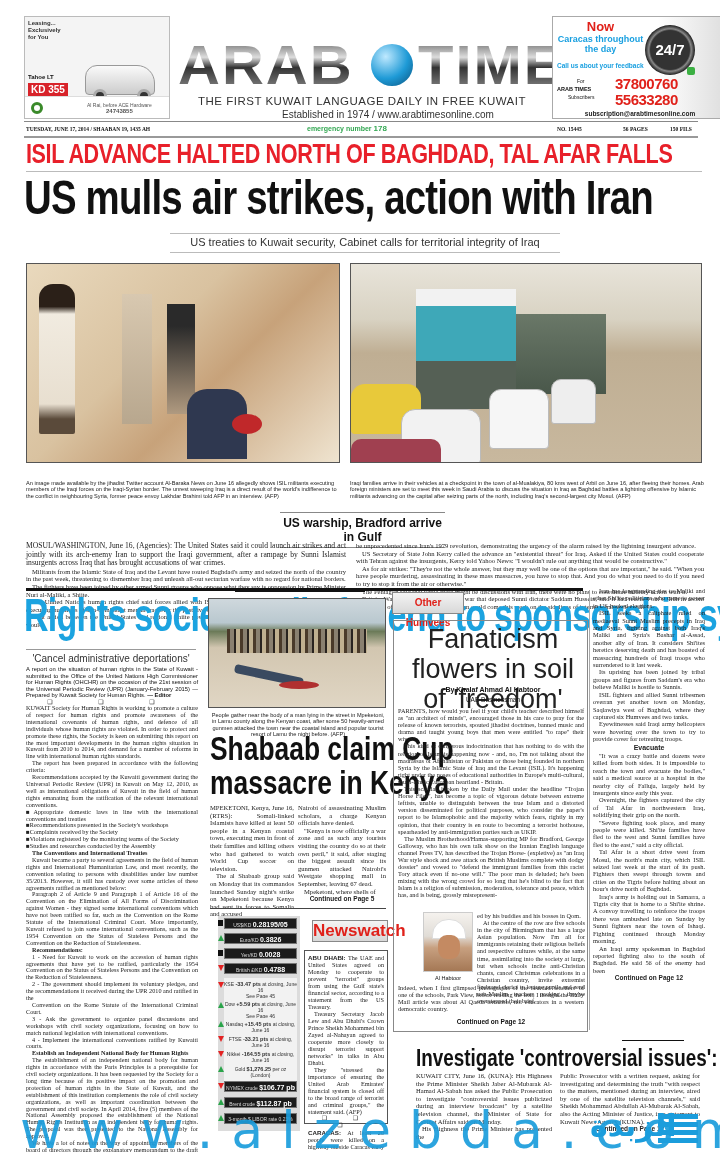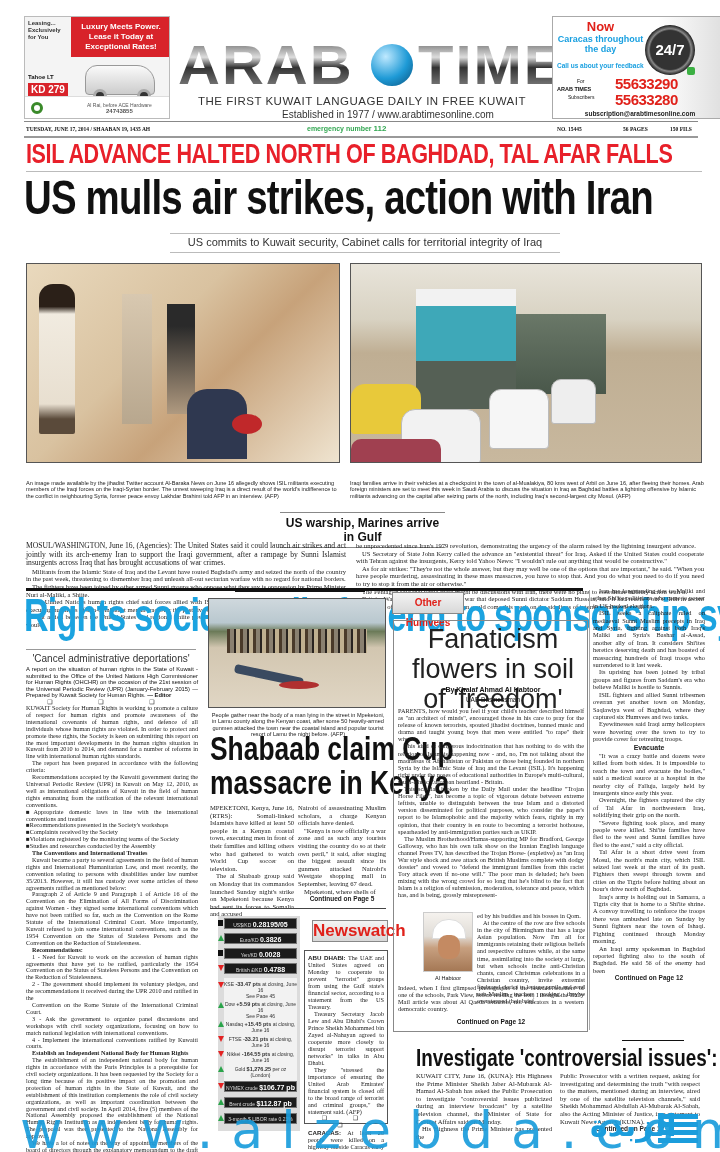--- a/index.html
+++ b/index.html
@@ -120,72 +120,71 @@
   #watermark-logo { left: 590px; top: 1112px; width: 108px; height: 34px; }
   #watermark-logo .ar { position: absolute; left: 0; top: -4px; font-family: "DejaVu Sans", sans-serif; font-weight: bold; font-size: 30px; color: #1b9ddc; }
   #watermark-logo .bars { position: absolute; right: 0; top: 2px; width: 40px; }
   #watermark-logo .bars div { height: 5px; background: #1b9ddc; margin-bottom: 3px; }
 </style>
 </head>
 <body>
 
 <div id="ad-left" class="abs sans">
   <div class="lease">Leasing... Exclusively for You</div>
-  <div class="red">Luxury Meets Power. Lease it Today at Exceptional Rates!</div>
   <div class="model">Tahoe LT</div>
-  <div class="price">KD 279</div>
+  <div class="price">KD 355</div>
   <div class="car"></div>
   <div class="wheel1"></div>
   <div class="wheel2"></div>
   <div class="foot">
     <div class="logo"></div>
     <div class="ph">
       <div>Al Rai, before ACE Hardware</div>
       <div style="font-size:6px;font-weight:bold;">24743855</div>
     </div>
   </div>
 </div>
 
 <div id="masthead" class="abs">
   <span class="word" style="left:0;">ARAB</span>
   <span class="globe"></span>
   <span class="word" style="left:240px;">TIMES</span>
 </div>
 <div id="tagline" class="abs sans">THE FIRST KUWAIT LANGUAGE DAILY IN FREE KUWAIT</div>
-<div id="established" class="abs sans">Established in 1977 / www.arabtimesonline.com</div>
+<div id="established" class="abs sans">Established in 1974 / www.arabtimesonline.com</div>
 
 <div id="ad-right" class="abs">
   <div class="now">Now</div>
   <div class="svc">Caracas throughout the day</div>
   <div class="dial">24/7</div>
   <div class="call">Call us about your feedback</div>
   <div class="wa"></div>
   <div class="for">For</div>
   <div class="brand">ARAB TIMES</div>
   <div class="subs">Subscribers</div>
-  <div class="num1">55633290</div>
+  <div class="num1">37800760</div>
   <div class="num2">55633280</div>
   <div class="email">subscription@arabtimesonline.com</div>
 </div>
 
 <div class="rule" style="left:24px;top:121px;width:674px;"></div>
 <div id="dateline" class="abs serif">
   <span style="left:2px;">TUESDAY, JUNE 17, 2014 / SHAABAN 19, 1435 AH</span>
-  <span id="emergency" style="left:283px;"><span style="position:static;">emergency number</span> <span style="position:static;font-size:8px;">112</span></span>
+  <span id="emergency" style="left:283px;"><span style="position:static;">emergency number</span> <span style="position:static;font-size:8px;">178</span></span>
   <span style="left:533px;">NO. 15445</span>
   <span style="left:599px;">56 PAGES</span>
   <span style="left:646px;">150 FILS</span>
 </div>
 <div class="rule" style="left:24px;top:136px;width:674px;height:2px;background:#999;"></div>
 
 <div id="kicker" class="abs">ISIL ADVANCE HALTED NORTH OF BAGHDAD, TAL AFAR FALLS</div>
 <div class="rule" style="left:26px;top:171px;width:676px;background:#bbb;"></div>
 <div id="headline" class="abs">US mulls air strikes, action with Iran</div>
 <div class="rule" style="left:170px;top:233px;width:390px;background:#bbb;"></div>
-<div id="deck" class="abs">US commits to Kuwait security, Cabinet calls for territorial integrity of Iraq</div>
+<div id="deck" class="abs">US treaties to Kuwait security, Cabinet calls for territorial integrity of Iraq</div>
 <div class="rule" style="left:170px;top:252px;width:390px;background:#bbb;"></div>
 
 <div id="photo-left" class="photo">
   <div style="position:absolute;left:12px;top:20px;width:36px;height:150px;background:linear-gradient(#2b2018 15%, #f1ebe0 20%, #e8dfd0 80%, #5a4a3a 90%);border-radius:14px 14px 2px 2px;"></div>
   <div style="position:absolute;left:95px;top:30px;width:30px;height:130px;background:linear-gradient(#d8c8b0, #b8a78e);"></div>
   <div style="position:absolute;left:140px;top:40px;width:28px;height:110px;background:linear-gradient(#2a2a2a 20%, #b09a80);"></div>
   <div style="position:absolute;left:160px;top:125px;width:60px;height:70px;background:#2f3850;border-radius:20px 20px 0 0;"></div>
   <div style="position:absolute;left:205px;top:150px;width:30px;height:20px;background:#c0282a;border-radius:50%;"></div>
 </div>
 <div id="photo-right" class="photo">
@@ -193,21 +192,21 @@
   <div style="position:absolute;left:165px;top:50px;width:90px;height:80px;background:linear-gradient(#6a7868,#49574a);"></div>
   <div style="position:absolute;left:0;top:120px;width:70px;height:50px;background:#e8c93a;border-radius:14px 14px 4px 4px;"></div>
   <div style="position:absolute;left:50px;top:145px;width:80px;height:55px;background:#f2f2f2;border-radius:14px 14px 4px 4px;border:1px solid #bbb;"></div>
   <div style="position:absolute;left:0;top:175px;width:90px;height:25px;background:#a04050;border-radius:10px 10px 0 0;"></div>
   <div style="position:absolute;left:138px;top:125px;width:60px;height:60px;background:#f6f6f6;border-radius:12px 12px 4px 4px;border:1px solid #bbb;"></div>
   <div style="position:absolute;left:200px;top:115px;width:45px;height:45px;background:#eee;border-radius:10px 10px 3px 3px;border:1px solid #bbb;"></div>
 </div>
 <div id="cap-left" class="cap">An image made available by the jihadist Twitter account Al-Baraka News on June 16 allegedly shows ISIL militants executing members of the Iraqi forces on the Iraqi-Syrian border. The unrest sweeping Iraq is a direct result of the world's indifference to the conflict in neighbouring Syria, former peace envoy Lakhdar Brahimi told AFP in an interview. (AFP)</div>
 <div id="cap-right" class="cap">Iraqi families arrive in their vehicles at a checkpoint in the town of al-Mualakiya, 80 kms west of Arbil on June 16, after fleeing their homes. Arab foreign ministers are set to meet this week in Saudi Arabia to discuss the situation in Iraq as Baghdad battles a lightning offensive by Islamic militants advancing on the capital after seizing parts of the north, including Iraq's second-largest city Mosul. (AFP)</div>
 
-<div id="sub-hed" class="abs">US warship, Marines arrive in Gulf</div>
+<div id="sub-hed" class="abs">US warship, Bradford arrive in Gulf</div>
 
 <div id="main-left" class="body">
   <p class="lede">MOSUL/WASHINGTON, June 16, (Agencies): The United States said it could launch air strikes and act jointly with its arch-enemy Iran to support the Iraqi government, after a rampage by Sunni Islamist insurgents across Iraq that has brought accusations of war crimes.</p>
   <p>Militants from the Islamic State of Iraq and the Levant have routed Baghdad's army and seized the north of the country in the past week, threatening to dismember Iraq and unleash all-out sectarian warfare with no regard for national borders.</p>
   <p>The fighters have been joined by other armed Sunni groups who oppose what they say is oppression by Prime Minister Nuri al-Maliki, a Shiite.</p>
   <p>The United Nations human rights chief said forces allied with ISIL had almost certainly committed war crimes by executing hundreds of non-combatant men in Iraq over the past five days</p>
   <p>Joint action between the United States and regional Shiite power Iran to help prop up their mutual ally in Baghdad would</p>
 </div>
 <div id="main-right" class="body">
   <p style="text-indent:0">be unprecedented since Iran's 1979 revolution, demonstrating the urgency of the alarm raised by the lightning insurgent advance.</p>

